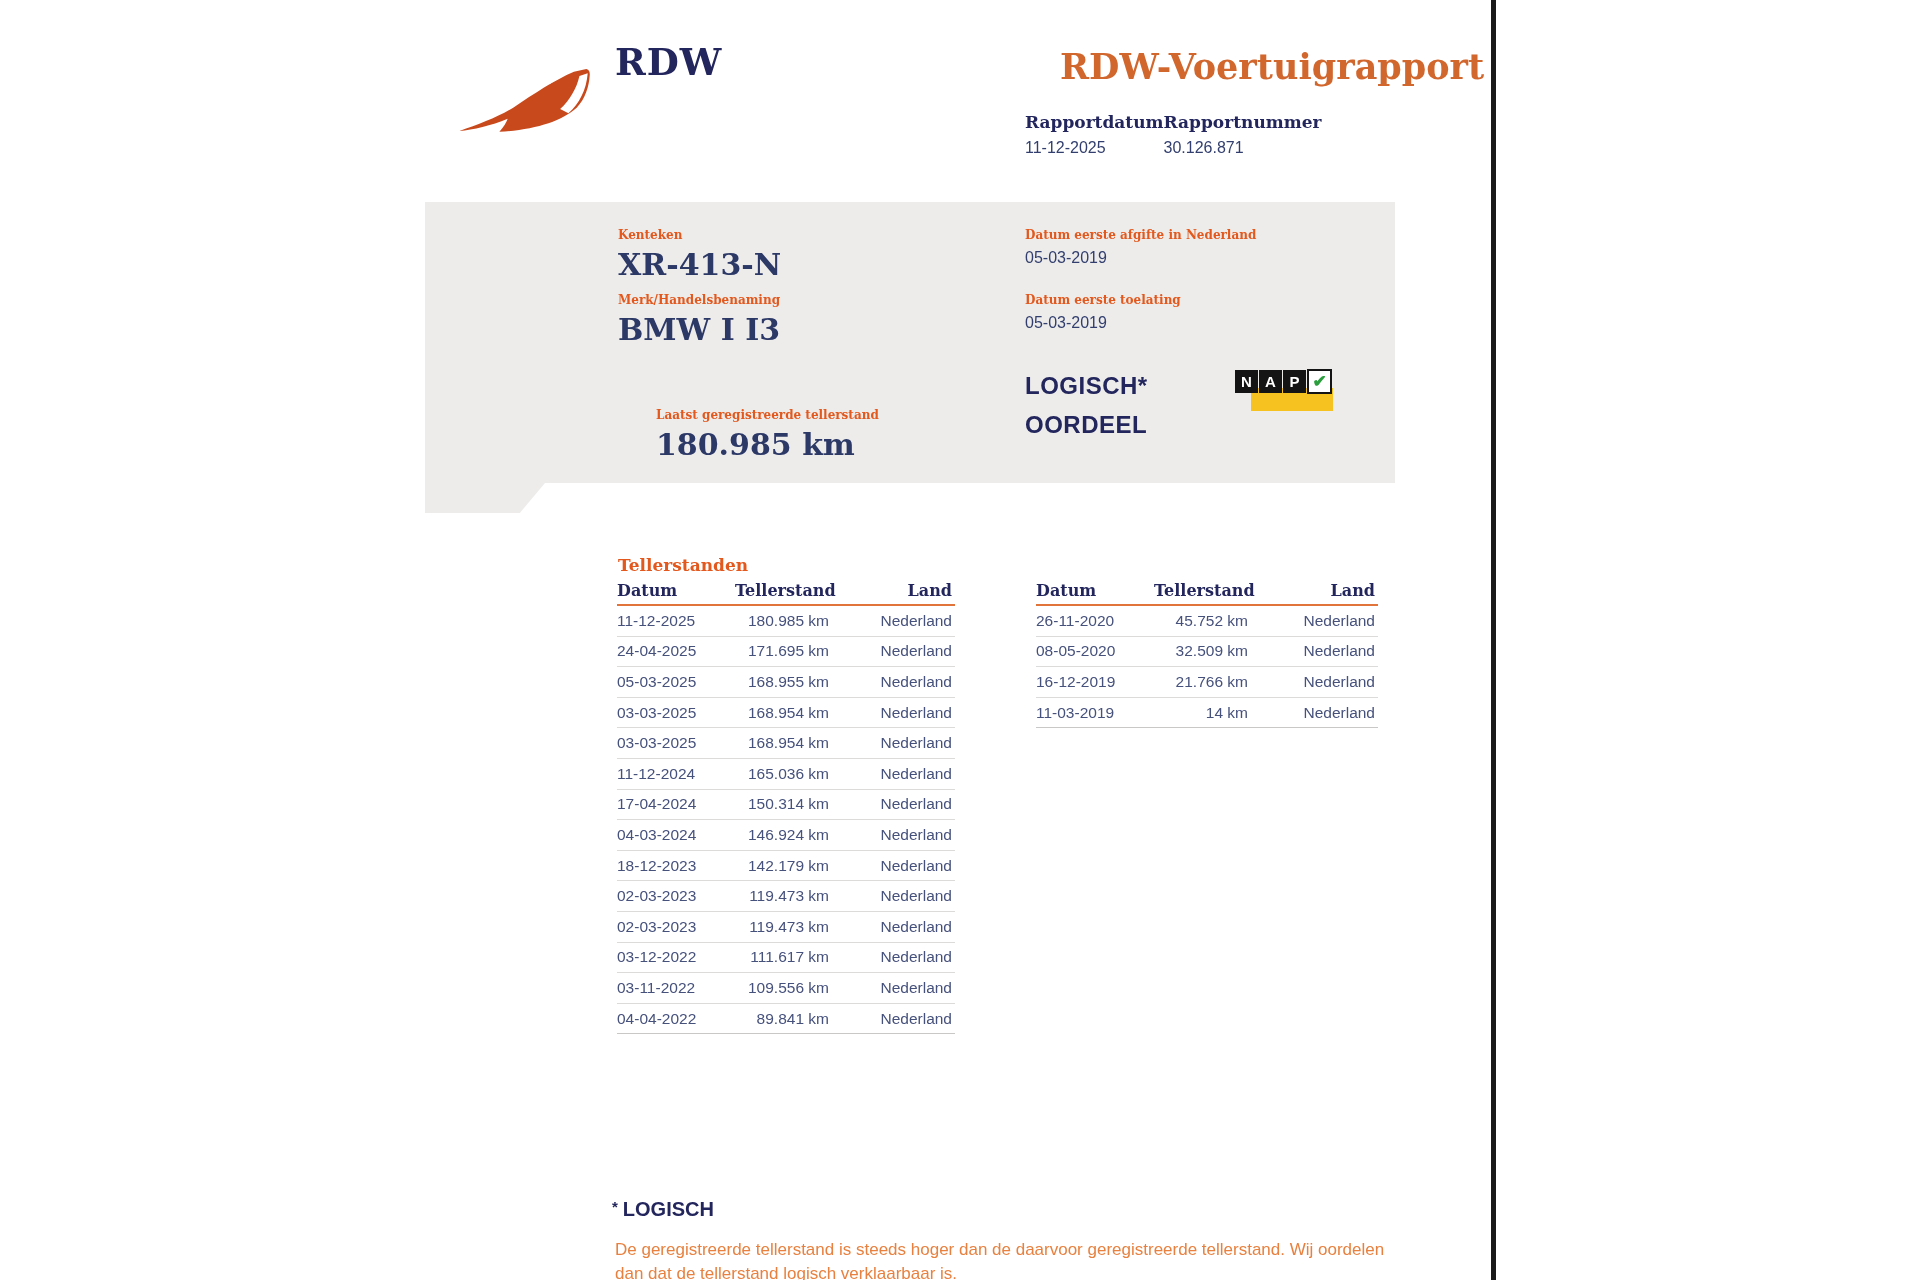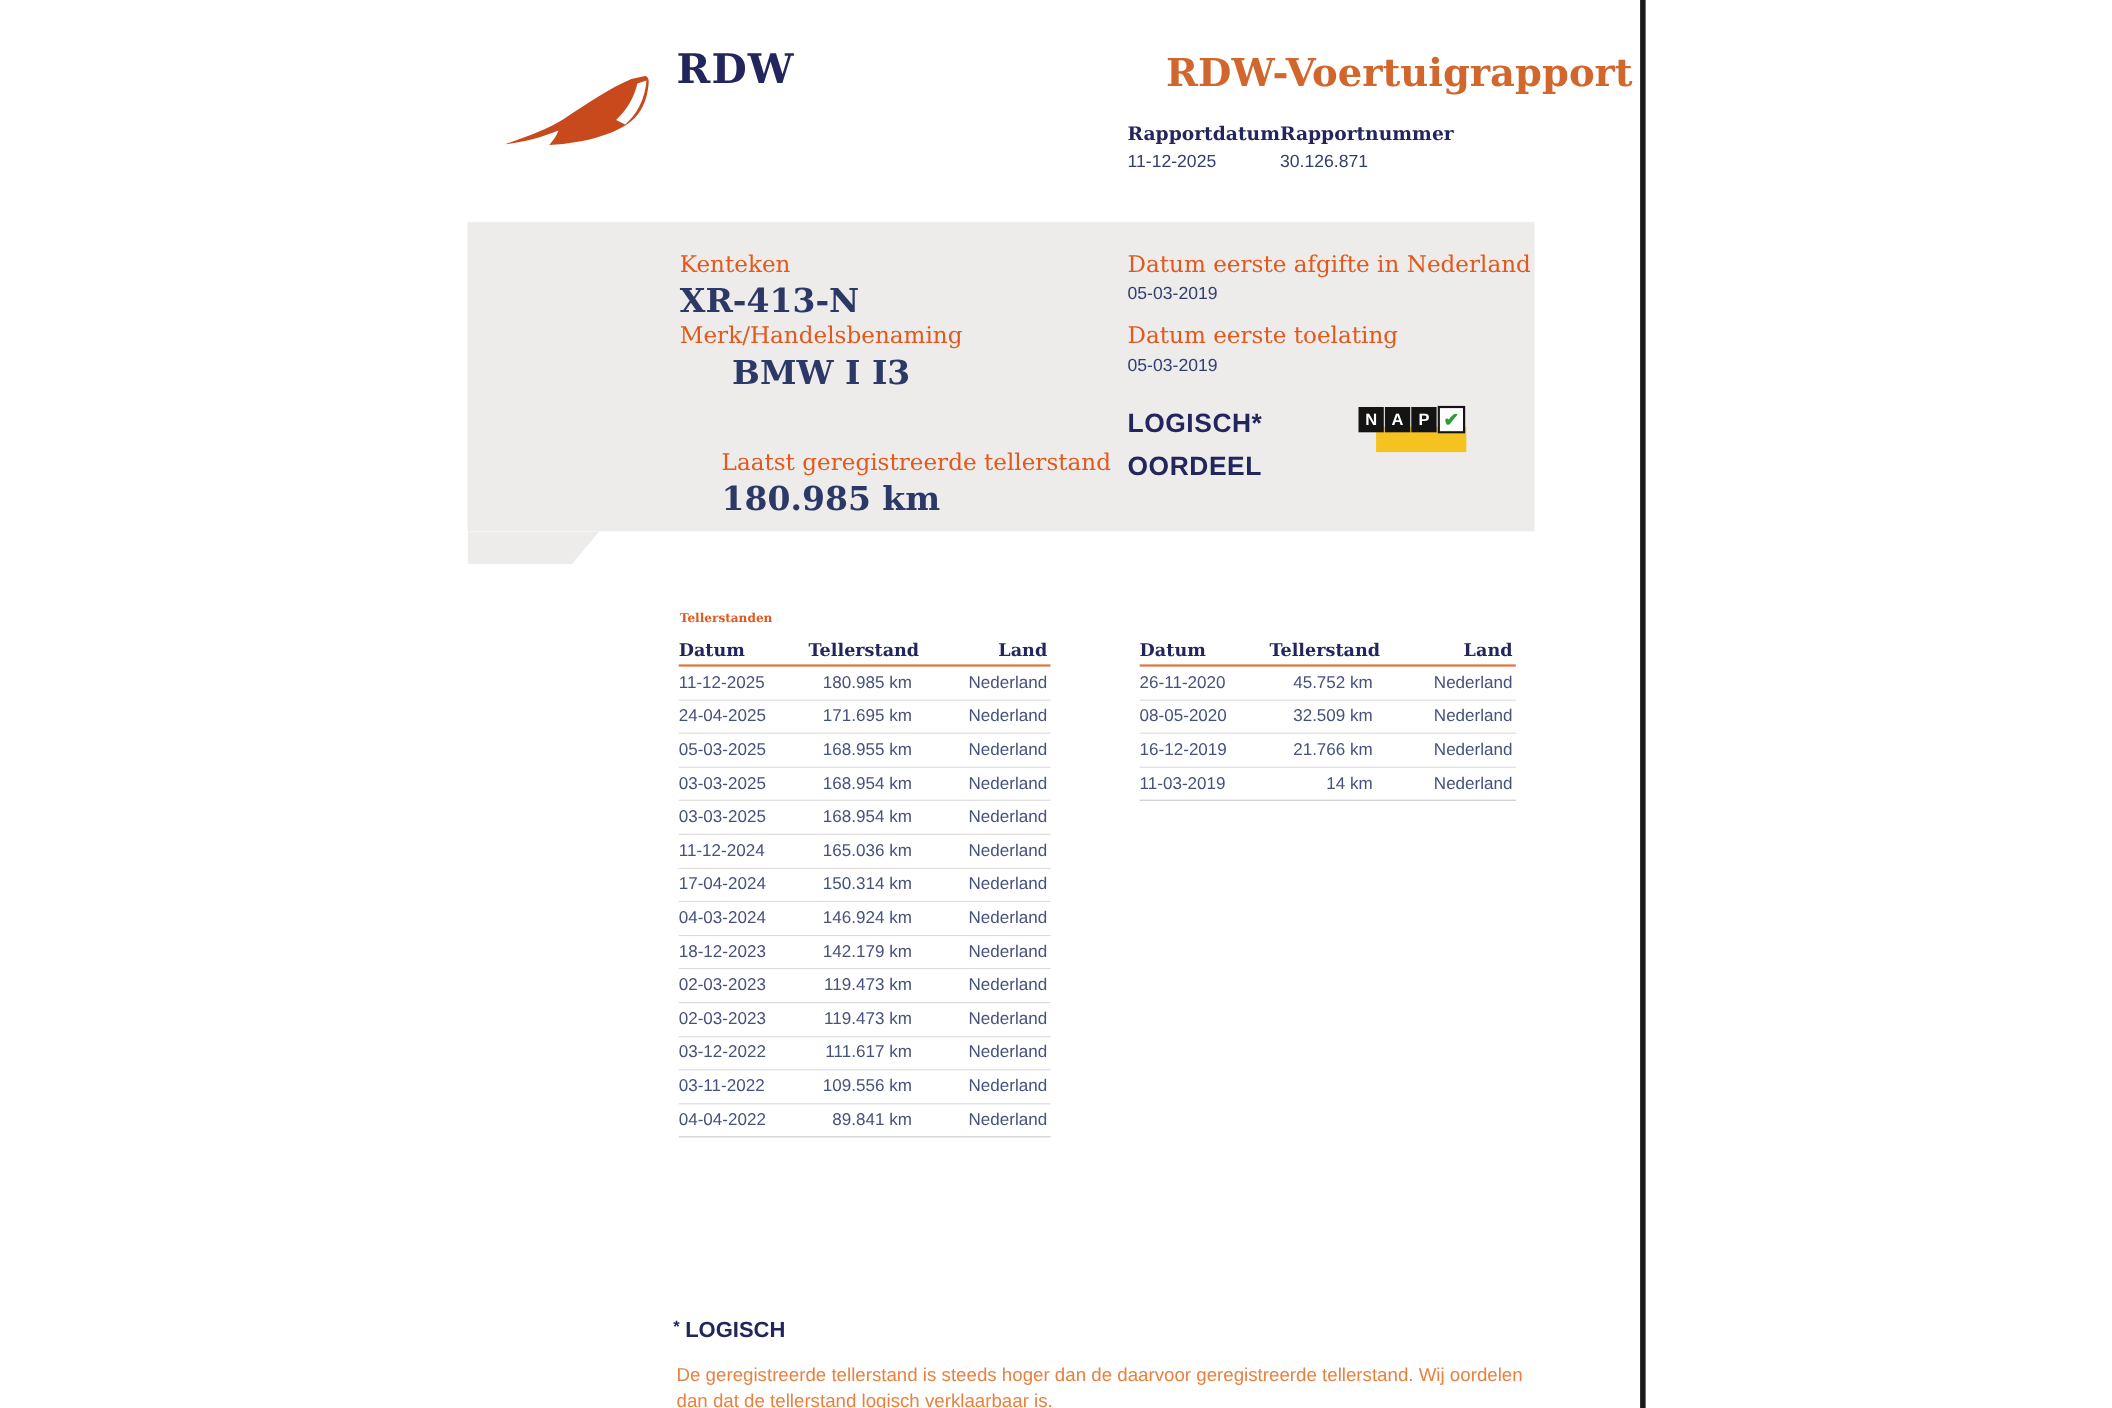--- a/index.html
+++ b/index.html
@@ -19,21 +19,21 @@
   .meta-label{font-size:17px;font-weight:bold;color:var(--navy,#23265c);}
   .meta-value{font-size:16px;color:var(--navy_value,#323f6e);margin-top:7px;}
 
   
   .graybox{position:absolute;left:425px;top:202px;width:970px;height:281px;
     background:var(--gray_box,#edeceb);}
   .graybox-tab{position:absolute;left:425px;top:483px;width:120px;height:30px;
     background:var(--gray_box,#edeceb);
     clip-path:polygon(0 0,100% 0,79% 100%,0 100%);}
   .field{position:absolute;}
-  .field .flabel{font-size:21px;font-weight:normal;color:var(--orange_label,#e2581d);}
+  .field .flabel{font-size:12px;font-weight:bold;color:var(--orange_label,#e2581d);}
   .field .fvalue-big{font-family:"DejaVu Serif","Liberation Serif",serif;font-weight:600;
     font-size:30px;color:#2c3866;margin-top:5px;}
   .field .fvalue{font-size:16px;color:var(--navy_value,#323f6e);margin-top:7px;}
   .f-kenteken{left:618px;top:228px;}
   .f-merk{left:618px;top:293px;text-align:center;}
   .f-teller{left:618px;top:408px;margin-left:38px;}
   .f-afgifte{left:1025px;top:228px;}
   .f-toelating{left:1025px;top:293px;}
   .verdict{position:absolute;left:1025px;top:366px;font-size:24px;font-weight:bold;
     line-height:39px;letter-spacing:.5px;color:var(--navy,#23265c);}
@@ -43,21 +43,21 @@
   .nap-bar{position:absolute;left:16px;top:20px;width:82px;height:23px;
     background:var(--nap_yellow,#f6c21f);}
   .nap-tiles{position:absolute;left:0;top:2px;display:flex;gap:1px;}
   .nap-tile{width:23px;height:23px;background:#141414;color:#fff;font-size:15px;
     font-weight:bold;display:flex;align-items:center;justify-content:center;}
   .nap-check{width:21px;height:21px;background:#fff;border:2px solid #141414;
     color:var(--nap_green,#2a9e3c);font-size:17px;font-weight:bold;
     display:flex;align-items:center;justify-content:center;margin-top:-1px;}
 
   
-  .section-heading{position:absolute;left:618px;top:555px;font-size:11px;font-weight:bold;
+  .section-heading{position:absolute;left:618px;top:555px;font-size:17px;font-weight:bold;
     color:var(--orange_label,#e2581d);}
   .mtable{position:absolute;top:581px;}
   .mtable.t-left{left:617px;width:338px;}
   .mtable.t-right{left:1036px;width:342px;}
   .thead{display:grid;grid-template-columns:118px 94px 1fr;align-items:end;
     padding-bottom:4px;border-bottom:2px solid var(--orange_underline,#e0743a);}
   .thead .hcell{font-family:"DejaVu Serif","Liberation Serif",serif;font-size:16px;
     font-weight:bold;color:var(--navy,#23265c);}
   .thead .hcell:nth-child(2),.trow .cell:nth-child(2){text-align:right;}
   .thead .hcell:nth-child(3),.trow .cell:nth-child(3){text-align:right;padding-right:3px;}

